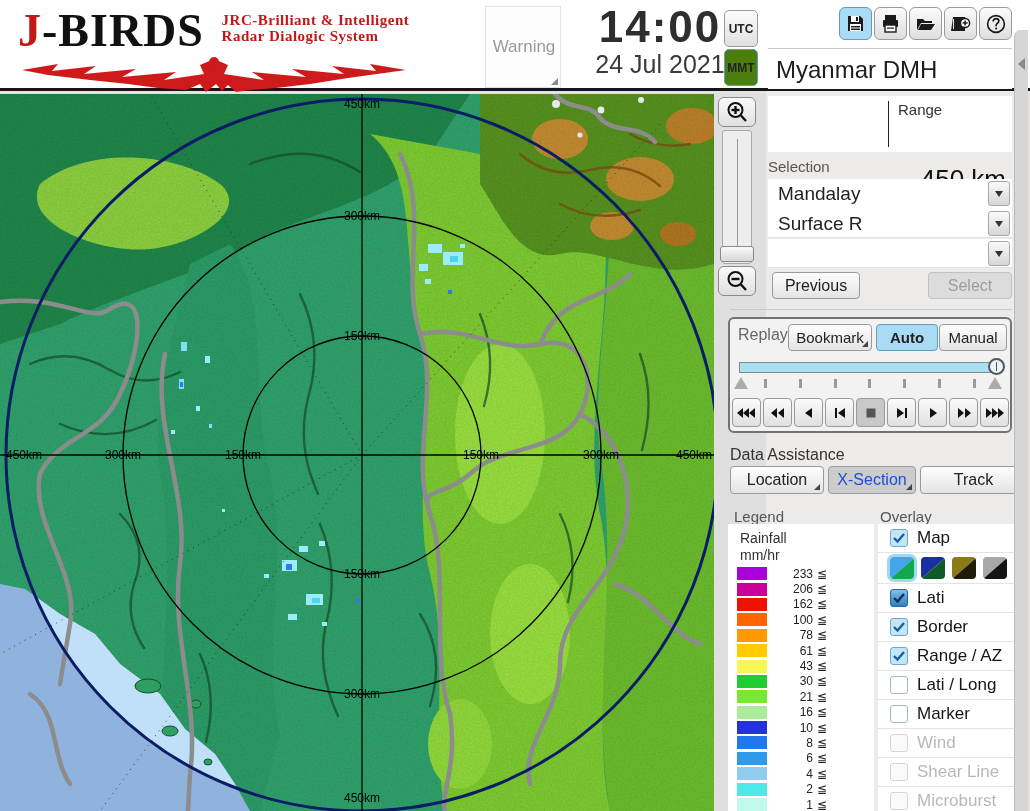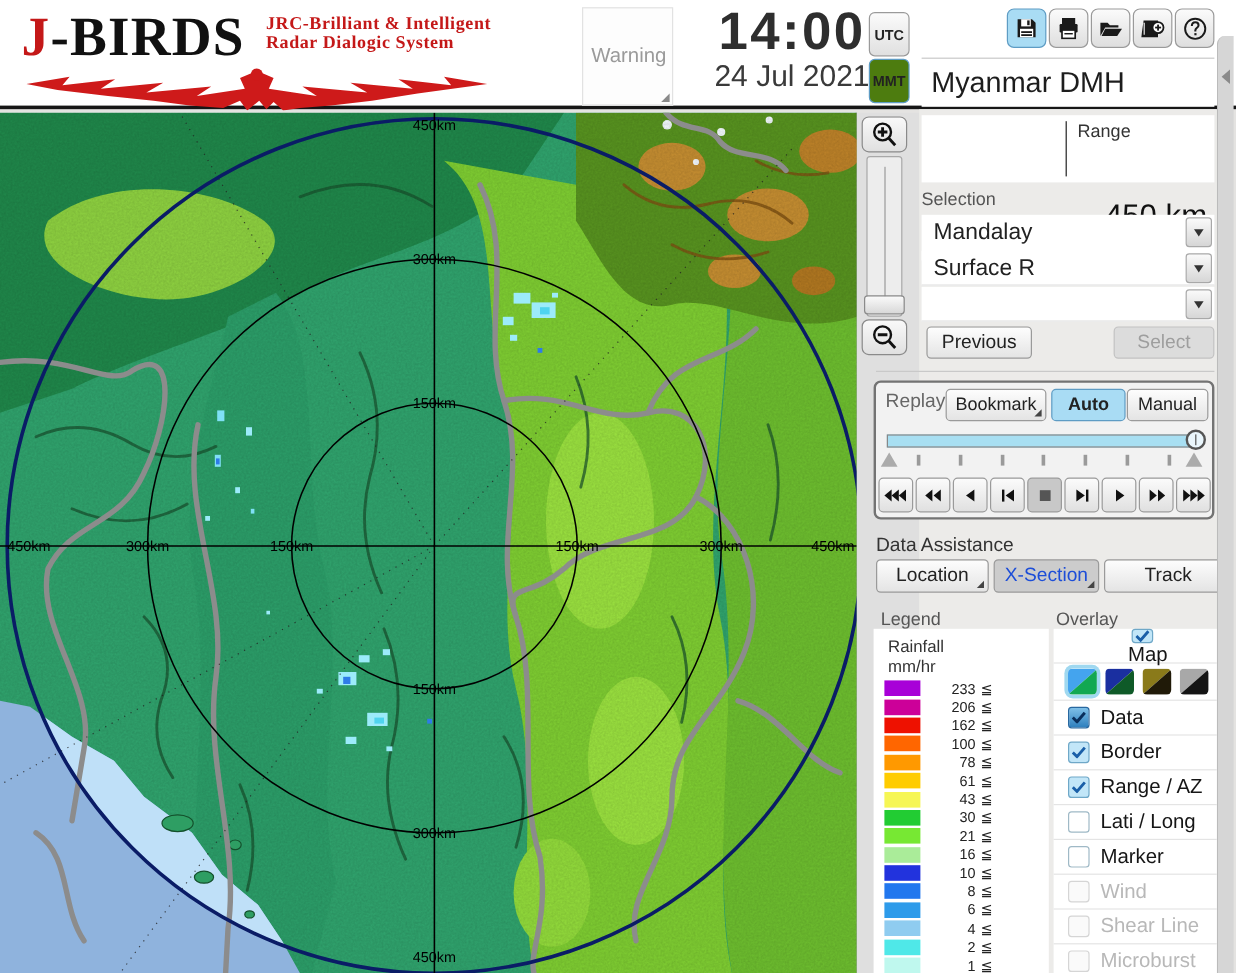--- a/index.html
+++ b/index.html
@@ -46,21 +46,21 @@
   .tick { width:3px; height:9px; background:#9A9A9A; }
   .tri-up { width:0; height:0; border-left:7px solid transparent; border-right:7px solid transparent; border-bottom:12px solid #ABABAB; }
   .pbtn { width:29px; height:29px; border:1px solid #9A9A9A; border-radius:4px;
     background:linear-gradient(#FBFBFB,#E0E0E0); display:flex; align-items:center; justify-content:center; }
   .pbtn.pressed { background:#C8C8C8; }
   .legend-row { display:flex; align-items:center; height:15.4px; }
   .legend-swatch { width:30px; height:13px; margin-right:8px; }
   .legend-val { width:38px; text-align:right; font-size:12px; color:#222; }
   .legend-lte { font-size:12px; color:#222; margin-left:4px; }
   .ov-row { display:flex; align-items:center; height:29px; border-top:1px solid #E4E4E4; padding-left:12px; }
-  .ov-row.first { border-top:none;flex-direction:column; }
+  .ov-row.first { border-top:none; }
   .ov-label { font-size:17px; color:#161616; margin-left:9px; }
   .ov-row.disabled .ov-label { color:#B8B8B8; }
   .cb { width:18px; height:18px; border:1px solid #9FB9C6; border-radius:3px; background:#fff; position:relative;
     display:flex; align-items:center; justify-content:center;}
   .cb.checked { background:#C2E6F8; border-color:#6FA8C8; }
   .cb.checked-strong { background:linear-gradient(#7FC0E8,#2F80BE); border-color:#2868A0; }
   .cb.disabled { border-color:#D5D5D5; background:#FAFAFA; }
   .mapswatch { width:25px; height:22px; border-radius:4px; overflow:hidden; position:relative; margin-right:7px; }
   .mapswatch.selected { box-shadow:0 0 0 3px #9FD8F0; }
 
@@ -572,21 +572,21 @@
           <polygon points="25,0 25,22 0,22" style="fill: rgb(20, 20, 20);"></polygon>
         </svg>
     </span>
   </div>
   <div class="ov-row">
     <span class="cb checked-strong">
       <svg width="12" height="10" viewBox="0 0 12 10">
           <polyline points="1,5 4.5,8.5 11,1" fill="none" stroke="#0A2F5C" stroke-width="2.4"></polyline>
         </svg>
     </span>
-    <span class="ov-label">Data</span>
+    <span class="ov-label">Lati</span>
   </div>
   <div class="ov-row">
     <span class="cb checked">
       <svg width="12" height="10" viewBox="0 0 12 10">
           <polyline points="1,5 4.5,8.5 11,1" fill="none" stroke="#1A5FA8" stroke-width="2.4"></polyline>
         </svg>
     </span>
     <span class="ov-label">Border</span>
   </div>
   <div class="ov-row">

